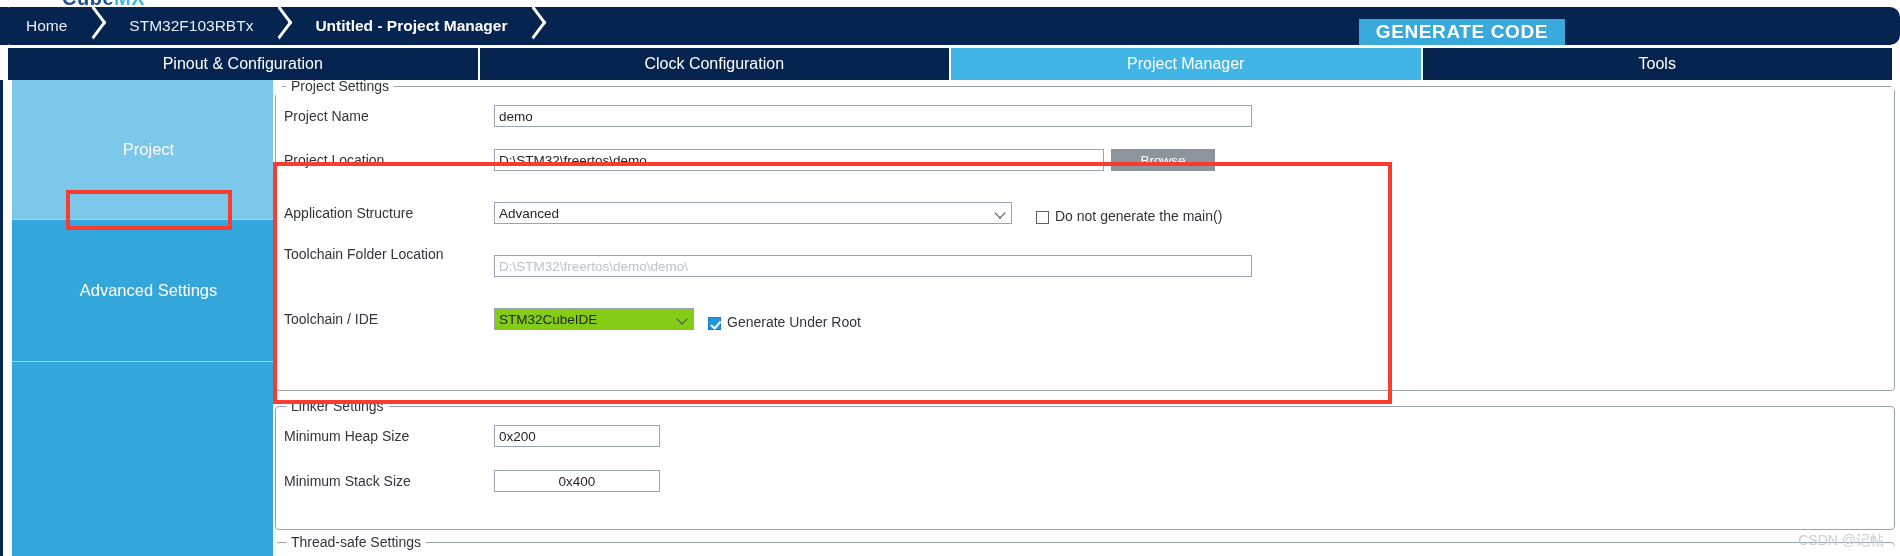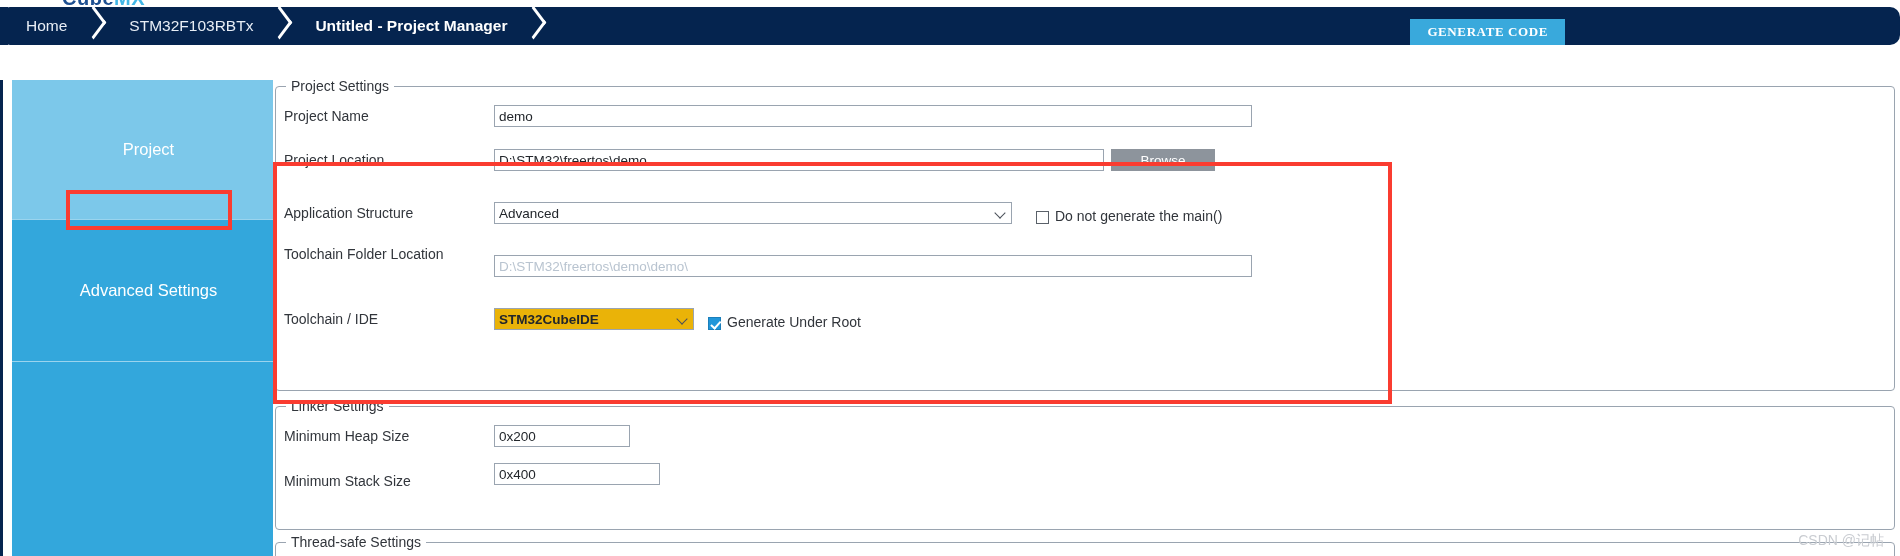--- a/index.html
+++ b/index.html
@@ -85,27 +85,27 @@
     transform: rotate(45deg) skew(8deg, 8deg);
   }
 
   .gen-code-btn {
     position: absolute;
     right: 335px; top: 12px;
     height: 26px;
     padding: 0 17px;
     background: #39a9dc;
     color: #ffffff;
-    font-size: 13px;
+    font-size: 19px;
     font-weight: bold;
     letter-spacing: 0.6px;
     line-height: 26px;
     border: none;
     cursor: pointer;
-    font-family: Liberation Serif, serif;
+    font-family: Liberation Sans, sans-serif;
   }
 
   
   .tab-bar {
     position: absolute;
     left: 0; top: 48px;
     width: 1900px; height: 32px;
     background: #ffffff;
   }
   .tab-bar-inner {
@@ -172,20 +172,21 @@
   .side-item.s-advanced { height: 142px; }
   .side-item.s-last     { height: 52px; border-bottom: none; }
 
   
   .content {
     position: absolute;
     left: 273px; top: 0;
     width: 1627px; height: 476px;
     background: #ffffff;
     overflow: hidden;
+    border-radius: 26px;
   }
 
   
   .group {
     position: absolute;
     border: 1px solid #9aa4b0;
     border-radius: 4px;
     background: #ffffff;
   }
   .group-title {
@@ -241,21 +242,21 @@
     height: 22px;
     border: 1px solid #9aa4b0;
     background: #ffffff;
     font-size: 13.5px;
     color: #22262b;
     display: flex;
     align-items: center;
     padding: 4px 4px;
     cursor: pointer;
   }
-  .sel.highlight { background: #eab308; font-weight: bold; }
+  .sel.highlight { background: #84cc16; }
   .sel .sel-val { flex: 1 1 auto; white-space: nowrap; overflow: hidden; }
   .sel .caret {
     width: 12px; height: 12px;
     flex: 0 0 auto;
     position: relative;
   }
   .sel .caret::before {
     content: "";
     position: absolute;
     left: 1px; top: 2px;
@@ -346,20 +347,36 @@
       </div>
       <div class="crumb-sep"></div>
       <div class="crumb active">
         <span>Untitled - Project Manager</span>
       </div>
       <div class="crumb-sep"></div>
     </div>
     <button class="gen-code-btn">GENERATE CODE</button>
   </div>
 
+  <div class="tab-bar">
+    <div class="tab-bar-inner">
+      <div class="tab">
+        <span>Pinout &amp; Configuration</span>
+      </div>
+      <div class="tab">
+        <span>Clock Configuration</span>
+      </div>
+      <div class="tab active">
+        <span>Project Manager</span>
+      </div>
+      <div class="tab">
+        <span>Tools</span>
+      </div>
+    </div>
+  </div>
 
   <div class="body-area">
 
     <div class="side-left-border"></div>
 
     <div class="sidebar">
       <div class="side-item s-project selected">
         <span>Project</span>
       </div>
       <div class="side-item s-advanced">
@@ -401,24 +418,24 @@
         <div class="chk-wrap" style="left:432px; top:221px;">
           <span class="chk on"></span>
           <span class="chk-lbl">Generate Under Root</span>
         </div>
       </div>
 
       <div class="group" id="grp-linker">
         <span class="group-title">Linker Settings</span>
 
         <span class="lbl" style="top:18px;">Minimum Heap Size</span>
-        <input class="fld" style="left: 218px; top: 18px; width: 136px;" value="0x200">
+        <input class="fld" style="left: 218px; top: 18px; width: 166px;" value="0x200">
 
         <span class="lbl" style="top:63px;">Minimum Stack Size</span>
-        <input class="fld" style="left: 218px; top: 56px; width: 166px;" value="0x400">
+        <input class="fld" style="left: 218px; top: 63px; width: 166px; text-align: center;" value="0x400">
       </div>
 
       <div class="group" id="grp-thread">
         <span class="group-title">Thread-safe Settings</span>
       </div>
 
     </div>
 
     <div class="anno" id="anno-project-sidebar"></div>
     <div class="anno" id="anno-project-group"></div>

